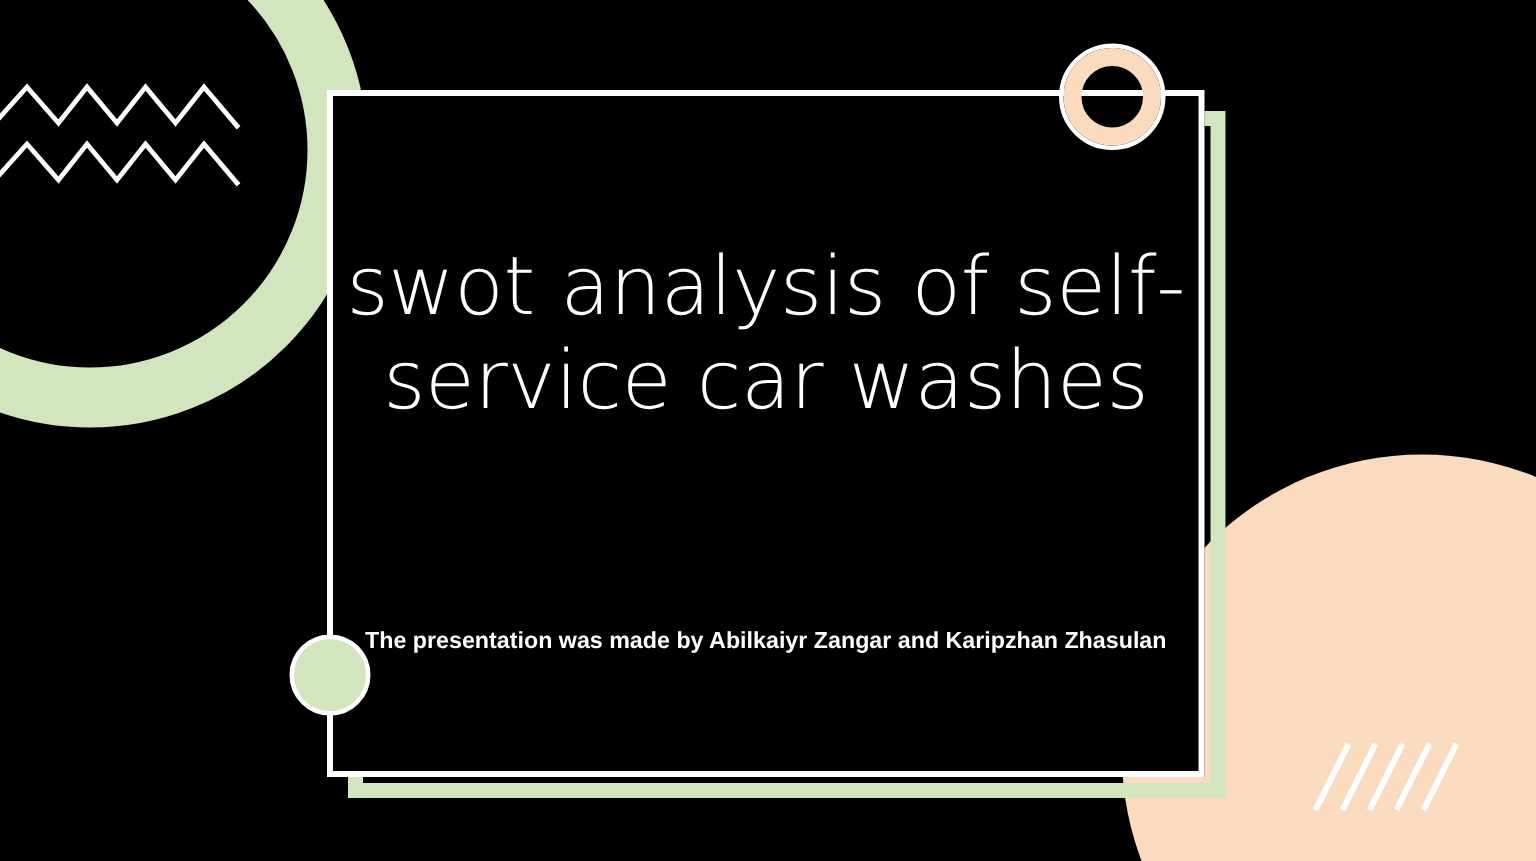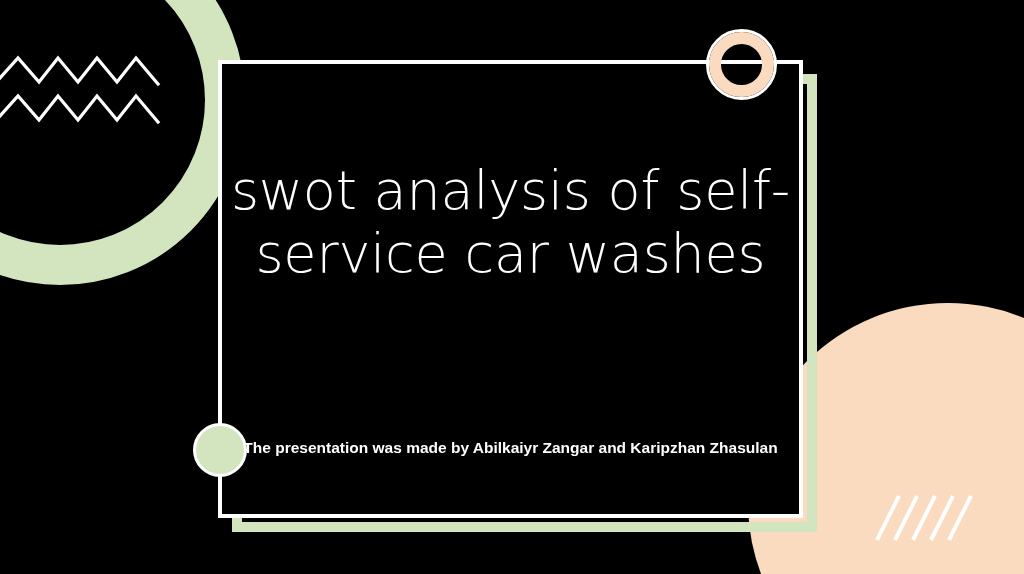--- a/index.html
+++ b/index.html
@@ -100,21 +100,20 @@
     letter-spacing: -0.2px;
     font-family: "DejaVu Sans", sans-serif;
   }
   #subtitle-block {
     position: absolute;
     left: 218px;
     top: 417px;
     width: 585px;
     z-index: 5;
     text-align: center;
-    margin-top: 20px;
   }
   #slide-subtitle {
     margin: 0;
     color: #ffffff;
     font-size: 15.5px;
     font-weight: 600;
     line-height: 1.45;
     font-family: "Liberation Sans", sans-serif;
   }
 

